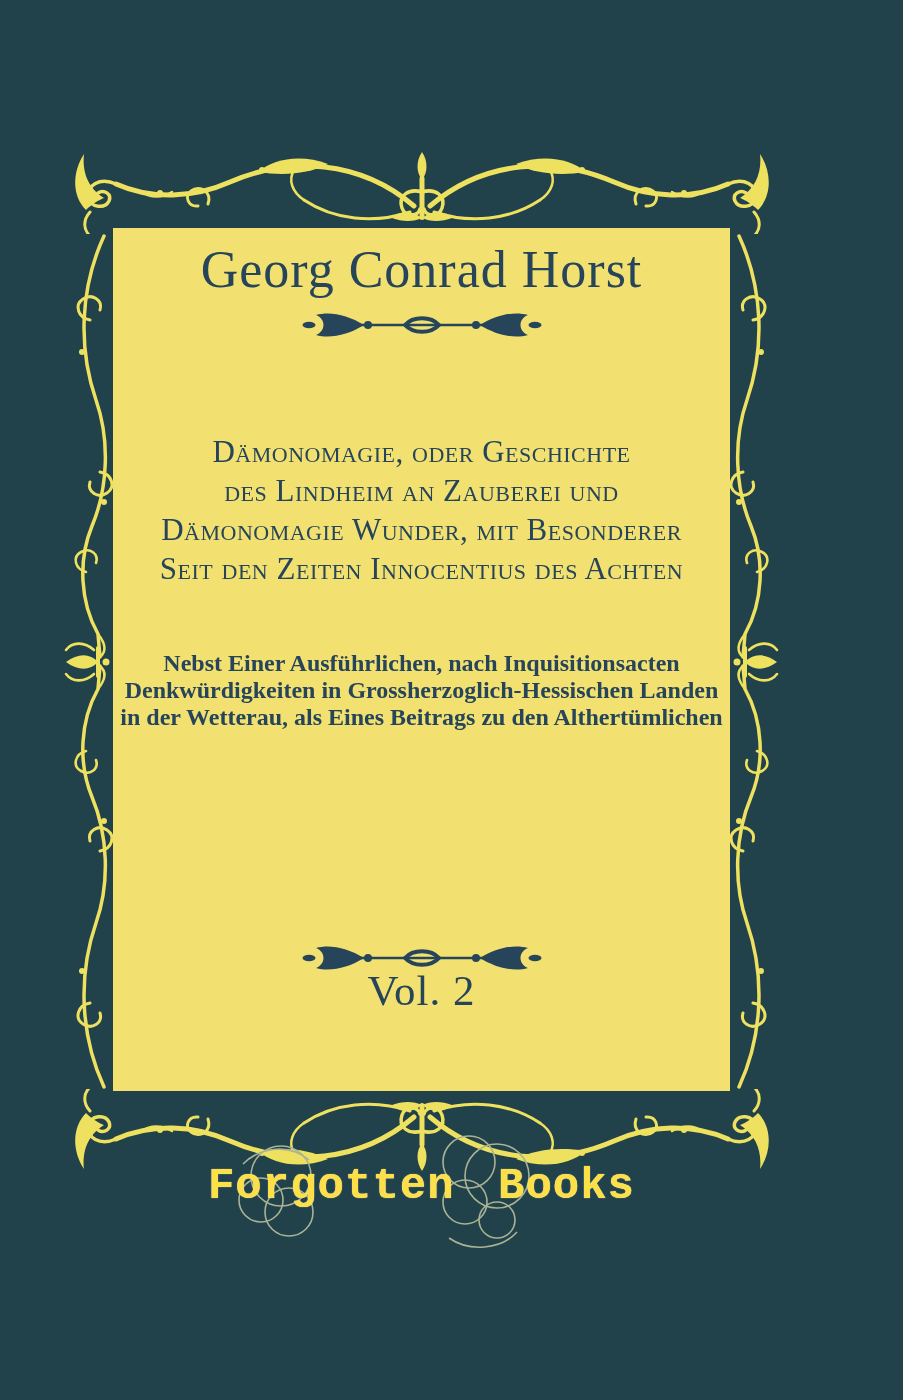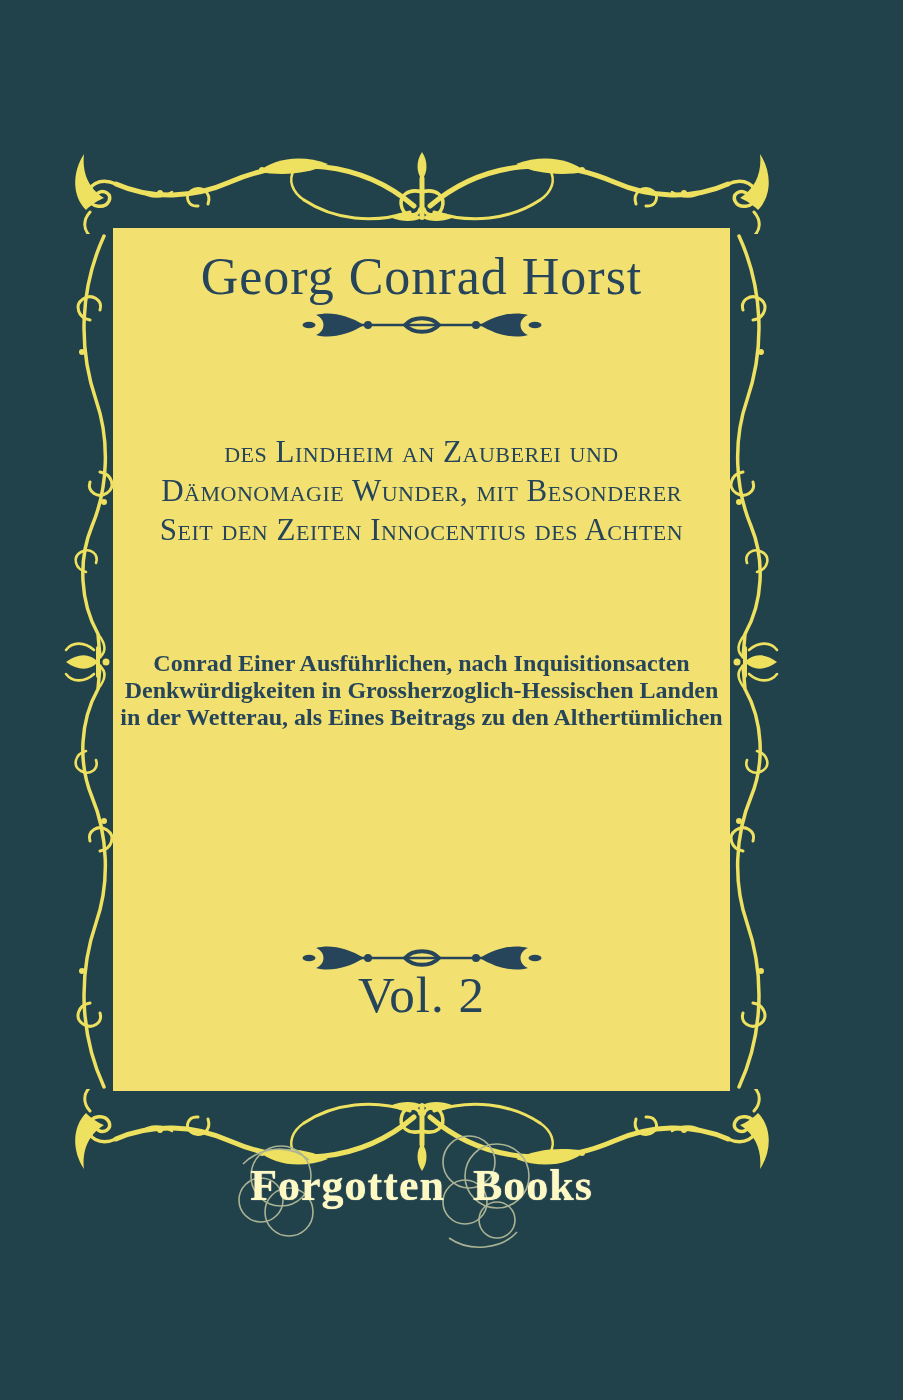--- a/index.html
+++ b/index.html
@@ -14,46 +14,46 @@
   }
   .orn{ color:#eee15f; position:absolute; }
   .orn .s{ stroke:#eee15f; fill:none; stroke-linecap:round; }
   .orn .f{ fill:#eee15f; stroke:none; }
   .div-orn{ position:absolute; left:302px; width:240px; height:40px; }
   .div-orn .s{ stroke:#26455b; fill:none; stroke-linecap:round; }
   .div-orn .f{ fill:#26455b; stroke:none; }
   .author{
     position:absolute; left:113px; top:240px; width:617px;
     text-align:center; font-size:52px; line-height:60px;
-    color:#26455b; letter-spacing:1px;margin-top:7px;
+    color:#26455b; letter-spacing:1px;
   }
   .title{
     position:absolute; left:113px; top:432px; width:617px;
     text-align:center; color:#26455b;
   }
   .title .line{
     font-variant:small-caps; font-size:31px; line-height:39px; letter-spacing:0.5px;
   }
   .subtitle{
     position:absolute; left:113px; top:650px; width:617px;
     text-align:center; color:#26455b;
   }
   .subtitle .line{ font-size:24px; line-height:27px; font-weight:bold; }
   .volume{
     position:absolute; left:113px; top:966px; width:617px;
-    text-align:center; font-size:51px; color:#26455b; letter-spacing:1px;
+    text-align:center; font-size:43px; color:#26455b; letter-spacing:1px;
   }
   .logo{
     position:absolute; left:113px; top:1138px; width:617px; height:110px;
     text-align:center;
   }
   .logo-text{
     position:relative; z-index:2;
-    font-family:Liberation Serif, serif; font-weight:bold; font-style:normal;
-    font-size:44px; line-height:96px; color:#fef9c3;
+    font-family:Liberation Mono, monospace; font-weight:bold; font-style:normal;
+    font-size:44px; line-height:96px; color:#fde047;
     letter-spacing:1px; word-spacing:16px;
     text-shadow:0 0 1px #f3f0e0;
   }
   .logo-flourish{ position:absolute; z-index:1; }
   .logo-flourish circle, .logo-flourish path{ stroke:#a9b394; fill:none; stroke-width:1.6px; }
 </style>
 </head>
 <body>
 
 <div class="cover">
@@ -139,27 +139,28 @@
     </defs>
     <path class="s" stroke-width="2.5" d="M30 20 H210"></path>
     <path class="s" stroke-width="4" d="M103 20 C111 11 129 11 137 20 C129 29 111 29 103 20 Z"></path>
     <circle class="f" cx="66" cy="20" r="4"></circle>
     <circle class="f" cx="174" cy="20" r="4"></circle>
     <use href="#dvt"></use>
     <use href="#dvt" transform="translate(240,0) scale(-1,1)"></use>
   </svg>
 
   <div class="title">
+    <div class="line">Dämonomagie, oder Geschichte</div>
     <div class="line">des Lindheim an Zauberei und</div>
     <div class="line">Dämonomagie Wunder, mit Besonderer</div>
     <div class="line">Seit den Zeiten Innocentius des Achten</div>
   </div>
 
   <div class="subtitle">
-    <div class="line">Conrad Einer Ausführlichen, nach Inquisitionsacten</div>
+    <div class="line">Nebst Einer Ausführlichen, nach Inquisitionsacten</div>
     <div class="line">Denkwürdigkeiten in Grossherzoglich-Hessischen Landen</div>
     <div class="line">in der Wetterau, als Eines Beitrags zu den Althertümlichen</div>
   </div>
 
   <svg class="div-orn" style="top:938px;" viewBox="0 0 240 40">
     <path class="s" stroke-width="2.5" d="M30 20 H210"></path>
     <path class="s" stroke-width="4" d="M103 20 C111 11 129 11 137 20 C129 29 111 29 103 20 Z"></path>
     <circle class="f" cx="66" cy="20" r="4"></circle>
     <circle class="f" cx="174" cy="20" r="4"></circle>
     <use href="#dvt"></use>

